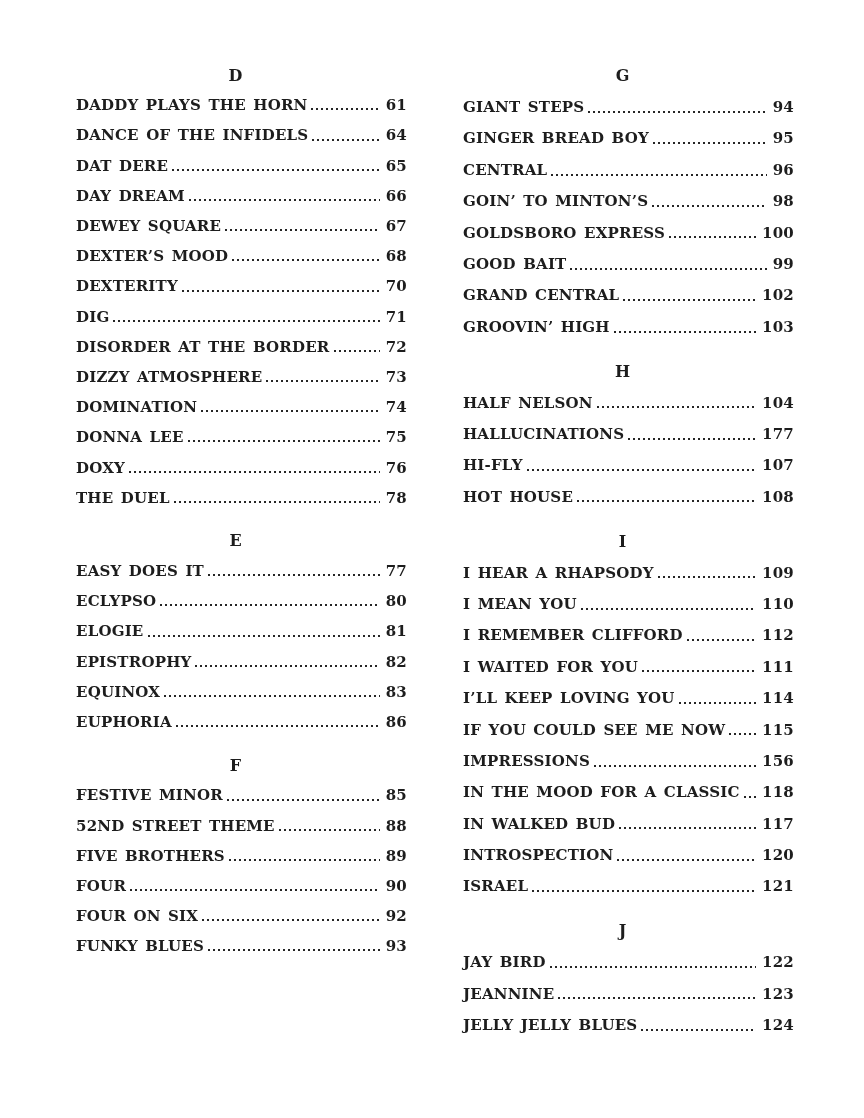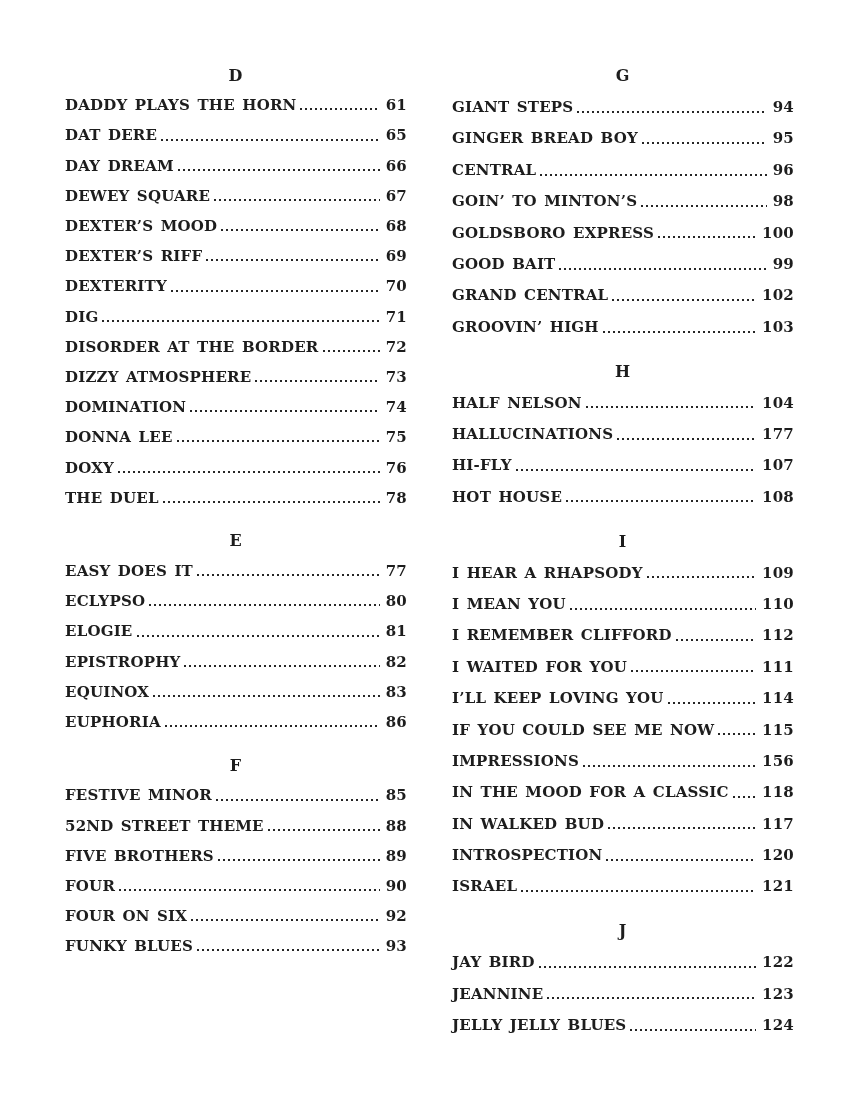--- a/index.html
+++ b/index.html
@@ -43,21 +43,21 @@
   .entry {
     height: var(--rh);
     display: flex;
     align-items: center;
     font-weight: 700;
     font-size: 15px;
     letter-spacing: 0.2px;
     word-spacing: 2px;
     white-space: nowrap;
   }
-  .title { flex: 0 0 auto; }
+  .title { flex: 0 0 auto; margin-left: 11px; }
   .leader {
     flex: 1 1 auto;
     min-width: 10px;
     height: 2px;
     align-self: flex-end;
     margin: 0 6px 10px 4px;
     background-image: repeating-linear-gradient(
       to right,
       #252525 0px, #252525 2px,
       transparent 2px, transparent 5px
@@ -70,43 +70,43 @@
 
 <div class="page">
   <div class="col col-left">
       <div class="letter-header">D</div>
       <div class="entry">
         <span class="title">DADDY PLAYS THE HORN</span>
         <span class="leader"></span>
         <span class="pagenum">61</span>
       </div>
       <div class="entry">
+        <span class="title">DANCE OF THE INFIDELS</span>
+        <span class="leader"></span>
+        <span class="pagenum">64</span>
+      </div>
+      <div class="entry">
         <span class="title">DAT DERE</span>
         <span class="leader"></span>
         <span class="pagenum">65</span>
       </div>
       <div class="entry">
         <span class="title">DAY DREAM</span>
         <span class="leader"></span>
         <span class="pagenum">66</span>
       </div>
       <div class="entry">
         <span class="title">DEWEY SQUARE</span>
         <span class="leader"></span>
         <span class="pagenum">67</span>
       </div>
       <div class="entry">
         <span class="title">DEXTER’S MOOD</span>
         <span class="leader"></span>
         <span class="pagenum">68</span>
-      </div>
-      <div class="entry">
-        <span class="title">DEXTER’S RIFF</span>
-        <span class="leader"></span>
-        <span class="pagenum">69</span>
       </div>
       <div class="entry">
         <span class="title">DEXTERITY</span>
         <span class="leader"></span>
         <span class="pagenum">70</span>
       </div>
       <div class="entry">
         <span class="title">DIG</span>
         <span class="leader"></span>
         <span class="pagenum">71</span>

